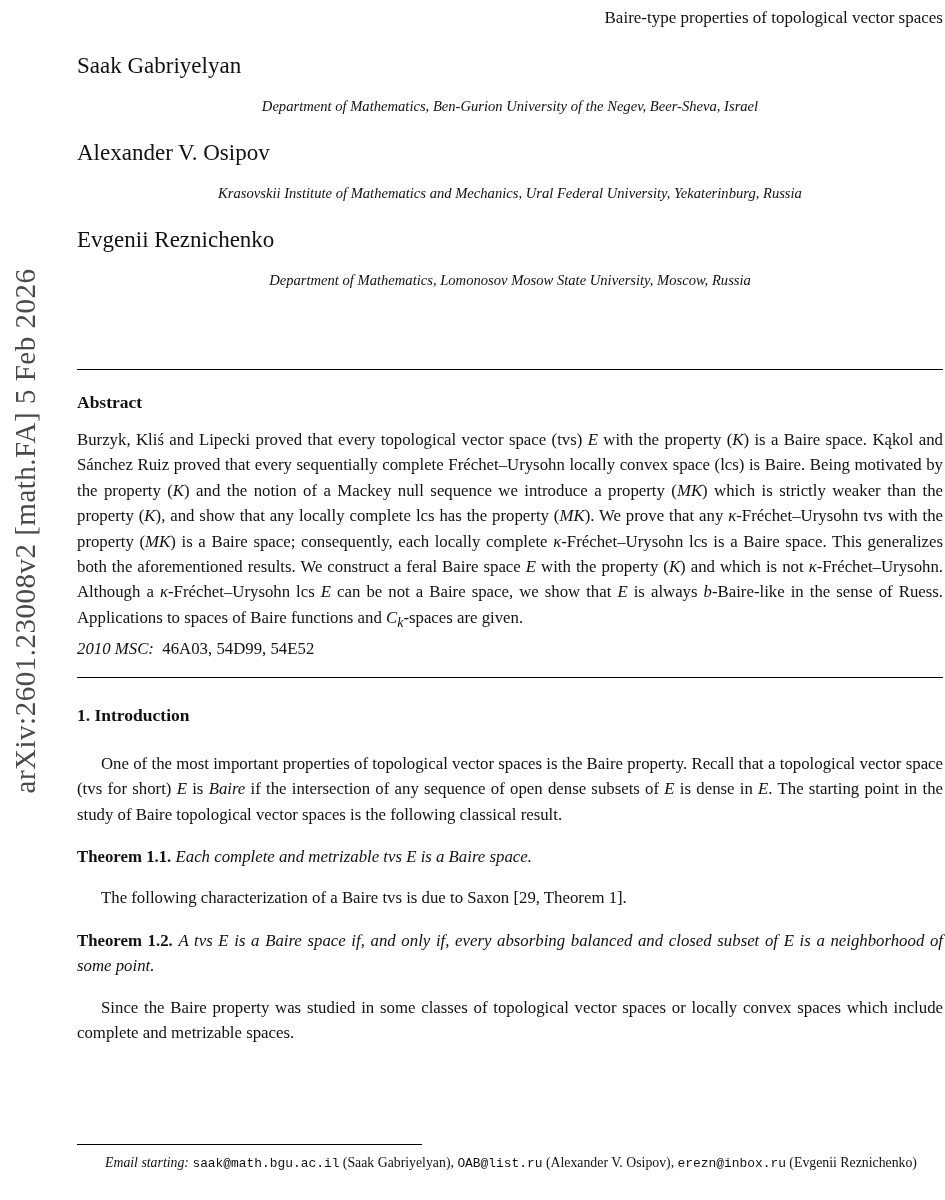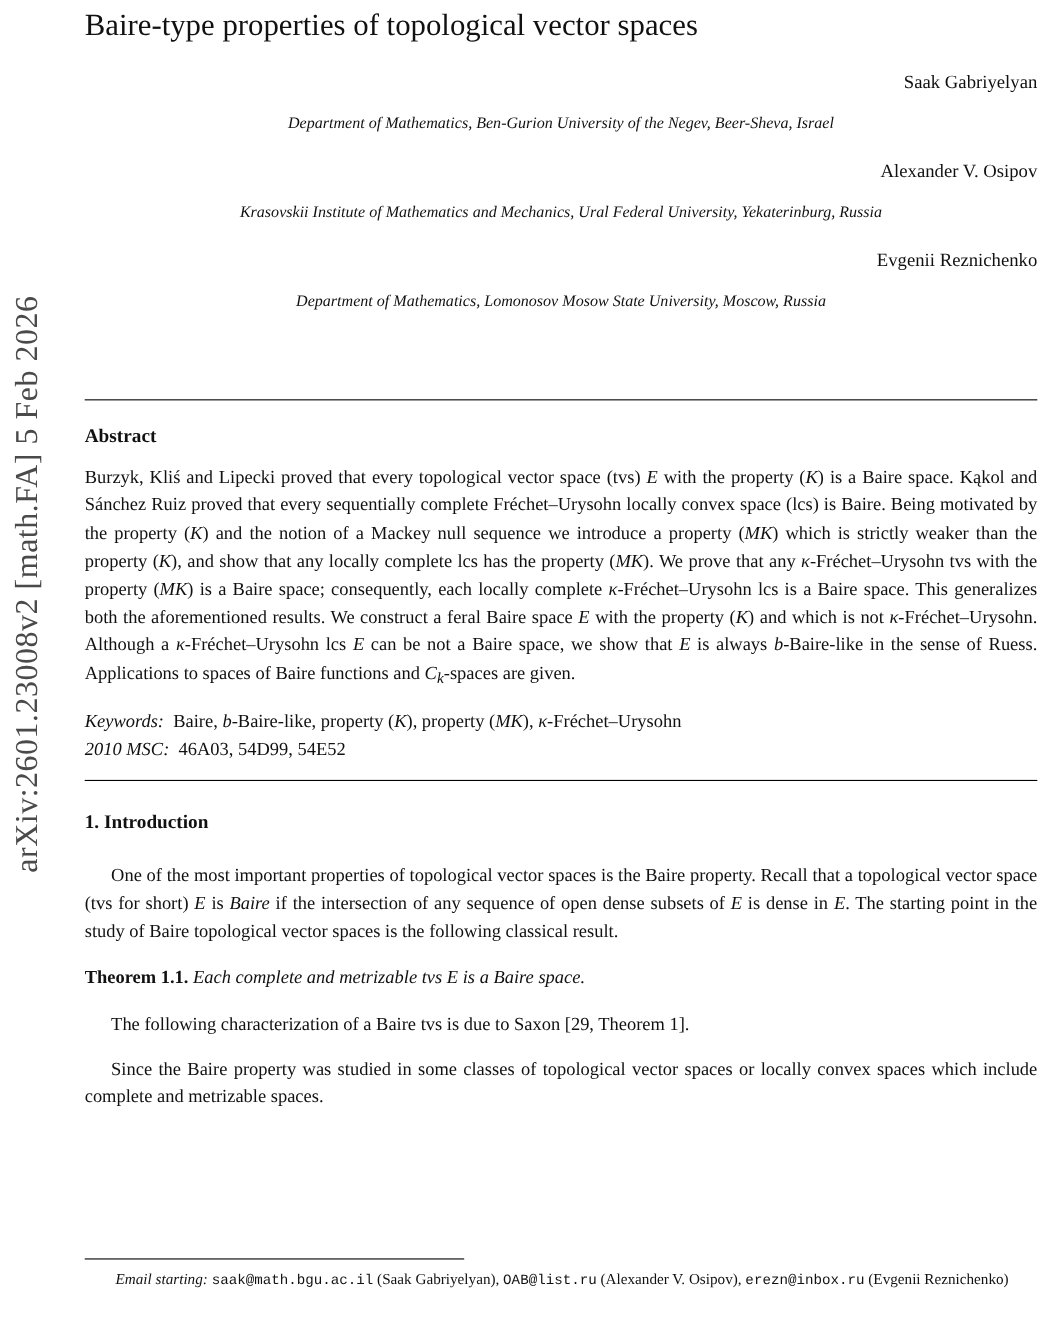--- a/index.html
+++ b/index.html
@@ -26,28 +26,28 @@
     white-space: nowrap;
   }
   .content {
     position: absolute;
     left: 77px;
     top: 0;
     width: 866px;
   }
   .title {
     margin: 8px 0 0 0;
-    font-size: 28px;
+    font-size: 17px;
     font-weight: normal;
-    text-align: left;
+    text-align: right;
   }
   .author-name {
     margin-top: 25px;
-    font-size: 17px;
-    text-align: right;
+    font-size: 23px;
+    text-align: left;
   }
   .author-affil {
     margin-top: 19px;
     font-size: 14.6px;
     font-style: italic;
     text-align: center;
   }
   .rule {
     border: none;
     border-top: 1.6px solid #000;
@@ -137,37 +137,40 @@
 
     <div class="author-name">Evgenii Reznichenko</div>
     <div class="author-affil">Department of Mathematics, Lomonosov Mosow State University, Moscow, Russia</div>
 
     <hr class="rule rule-top">
 
     <h2 class="abstract-heading">Abstract</h2>
 
     <p class="body-text">Burzyk, Kliś and Lipecki proved that every topological vector space (tvs) <i>E</i> with the property (<i>K</i>) is a Baire space. Kąkol and Sánchez Ruiz proved that every sequentially complete Fréchet–Urysohn locally convex space (lcs) is Baire. Being motivated by the property (<i>K</i>) and the notion of a Mackey null sequence we introduce a property (<i>MK</i>) which is strictly weaker than the property (<i>K</i>), and show that any locally complete lcs has the property (<i>MK</i>). We prove that any <i>κ</i>-Fréchet–Urysohn tvs with the property (<i>MK</i>) is a Baire space; consequently, each locally complete <i>κ</i>-Fréchet–Urysohn lcs is a Baire space. This generalizes both the aforementioned results. We construct a feral Baire space <i>E</i> with the property (<i>K</i>) and which is not <i>κ</i>-Fréchet–Urysohn. Although a <i>κ</i>-Fréchet–Urysohn lcs <i>E</i> can be not a Baire space, we show that <i>E</i> is always <i>b</i>-Baire-like in the sense of Ruess. Applications to spaces of Baire functions and <i>C<sub>k</sub></i>-spaces are given.</p>
 
-    <p class="keywords-line"><i>Keywords:</i>&nbsp;&nbsp;Baire, <i>b</i>-Baire-like, property (<i>K</i>), property (<i>MK</i>), <i>κ</i>-Fréchet–Urysohn</p>
 
     <p class="msc-line"><i>2010 MSC:</i>&nbsp;&nbsp;46A03, 54D99, 54E52</p>
 
     <hr class="rule rule-bottom">
 
     <h2 class="section-heading">1.  Introduction</h2>
 
     <p class="para indent">One of the most important properties of topological vector spaces is the Baire property. Recall that a topological vector space (tvs for short) <i>E</i> is <i>Baire</i> if the intersection of any sequence of open dense subsets of <i>E</i> is dense in <i>E</i>. The starting point in the study of Baire topological vector spaces is the following classical result.</p>
 
     <p class="theorem">
       <b class="thm-label">Theorem 1.1.</b>
       <i class="thm-body">Each complete and metrizable tvs E is a Baire space.</i>
     </p>
 
     <p class="para tight indent">The following characterization of a Baire tvs is due to Saxon [29, Theorem 1].</p>
 
+    <p class="theorem">
+      <b class="thm-label">Theorem 1.2.</b>
+      <i class="thm-body">A tvs E is a Baire space if, and only if, every absorbing balanced and closed subset of E is a neighborhood of some point.</i>
+    </p>
 
     <p class="para tight indent">Since the Baire property was studied in some classes of topological vector spaces or locally convex spaces which include complete and metrizable spaces.</p>
 
   </div>
 
   <div class="footnote">
     <div class="footnote-rule"></div>
     <p class="footnote-text"><i>Email starting:</i> <code>saak@math.bgu.ac.il</code> (Saak Gabriyelyan), <code>OAB@list.ru</code> (Alexander V. Osipov), <code>erezn@inbox.ru</code> (Evgenii Reznichenko)</p>
   </div>
 

